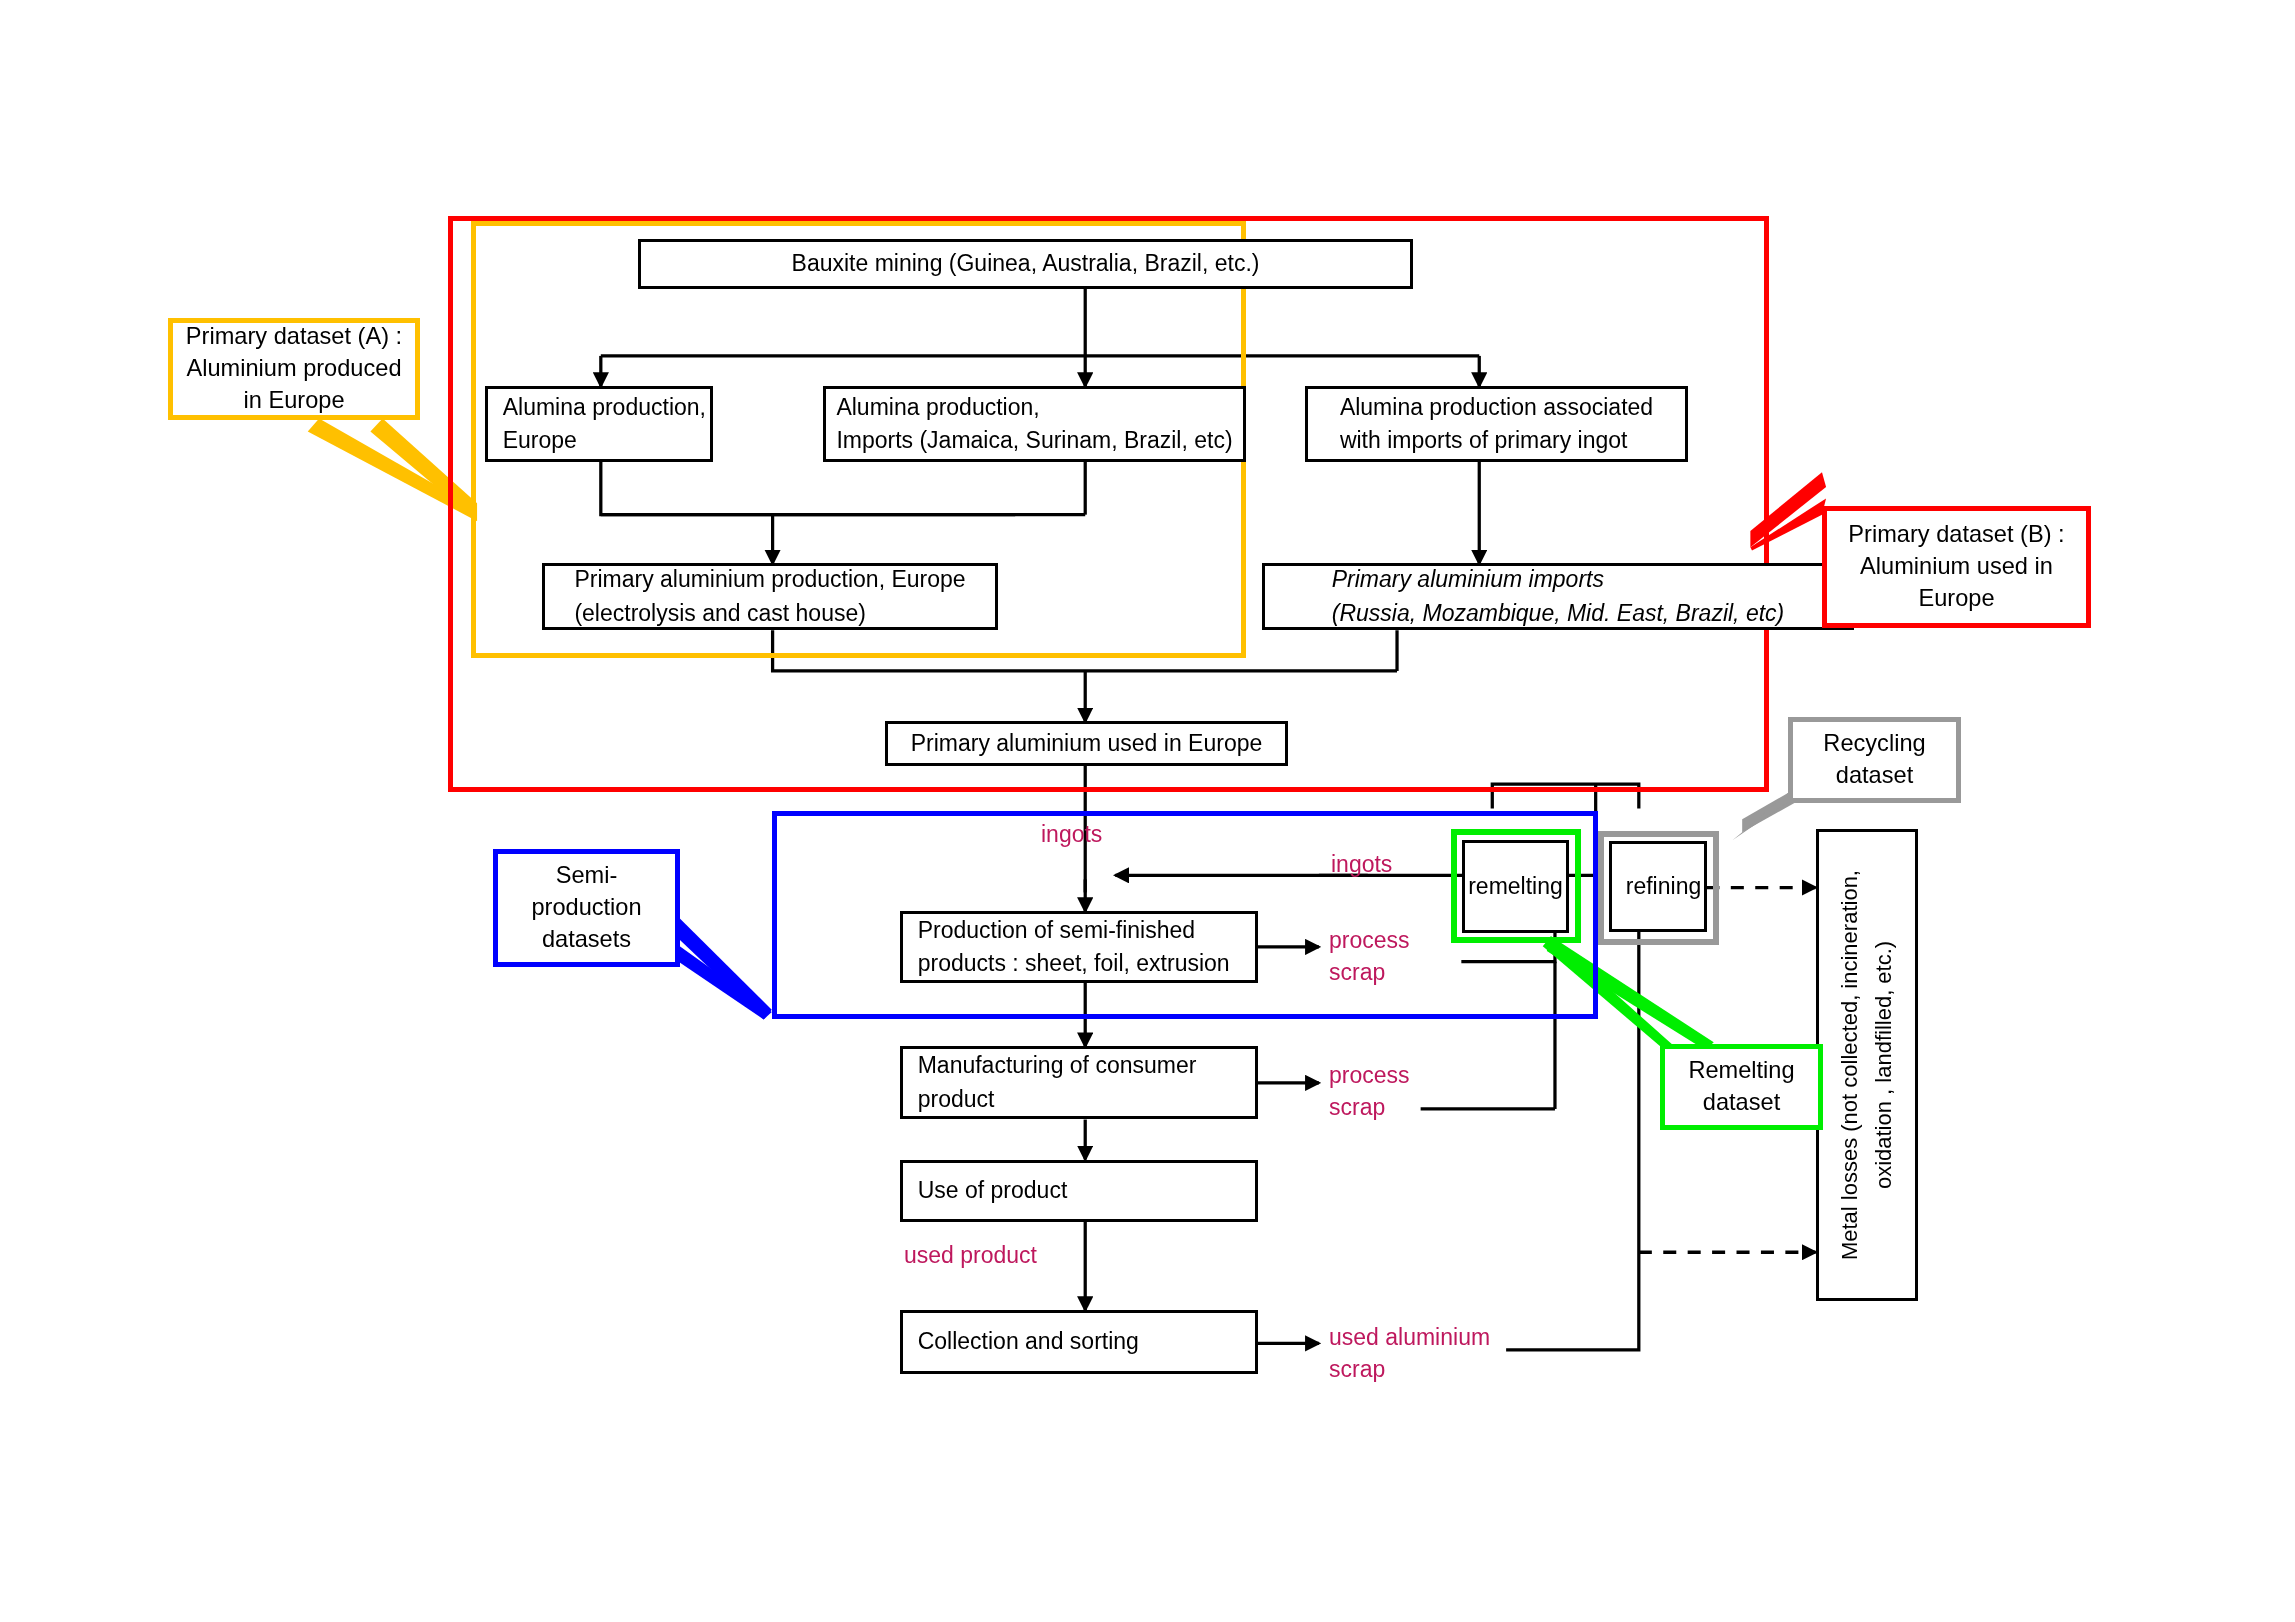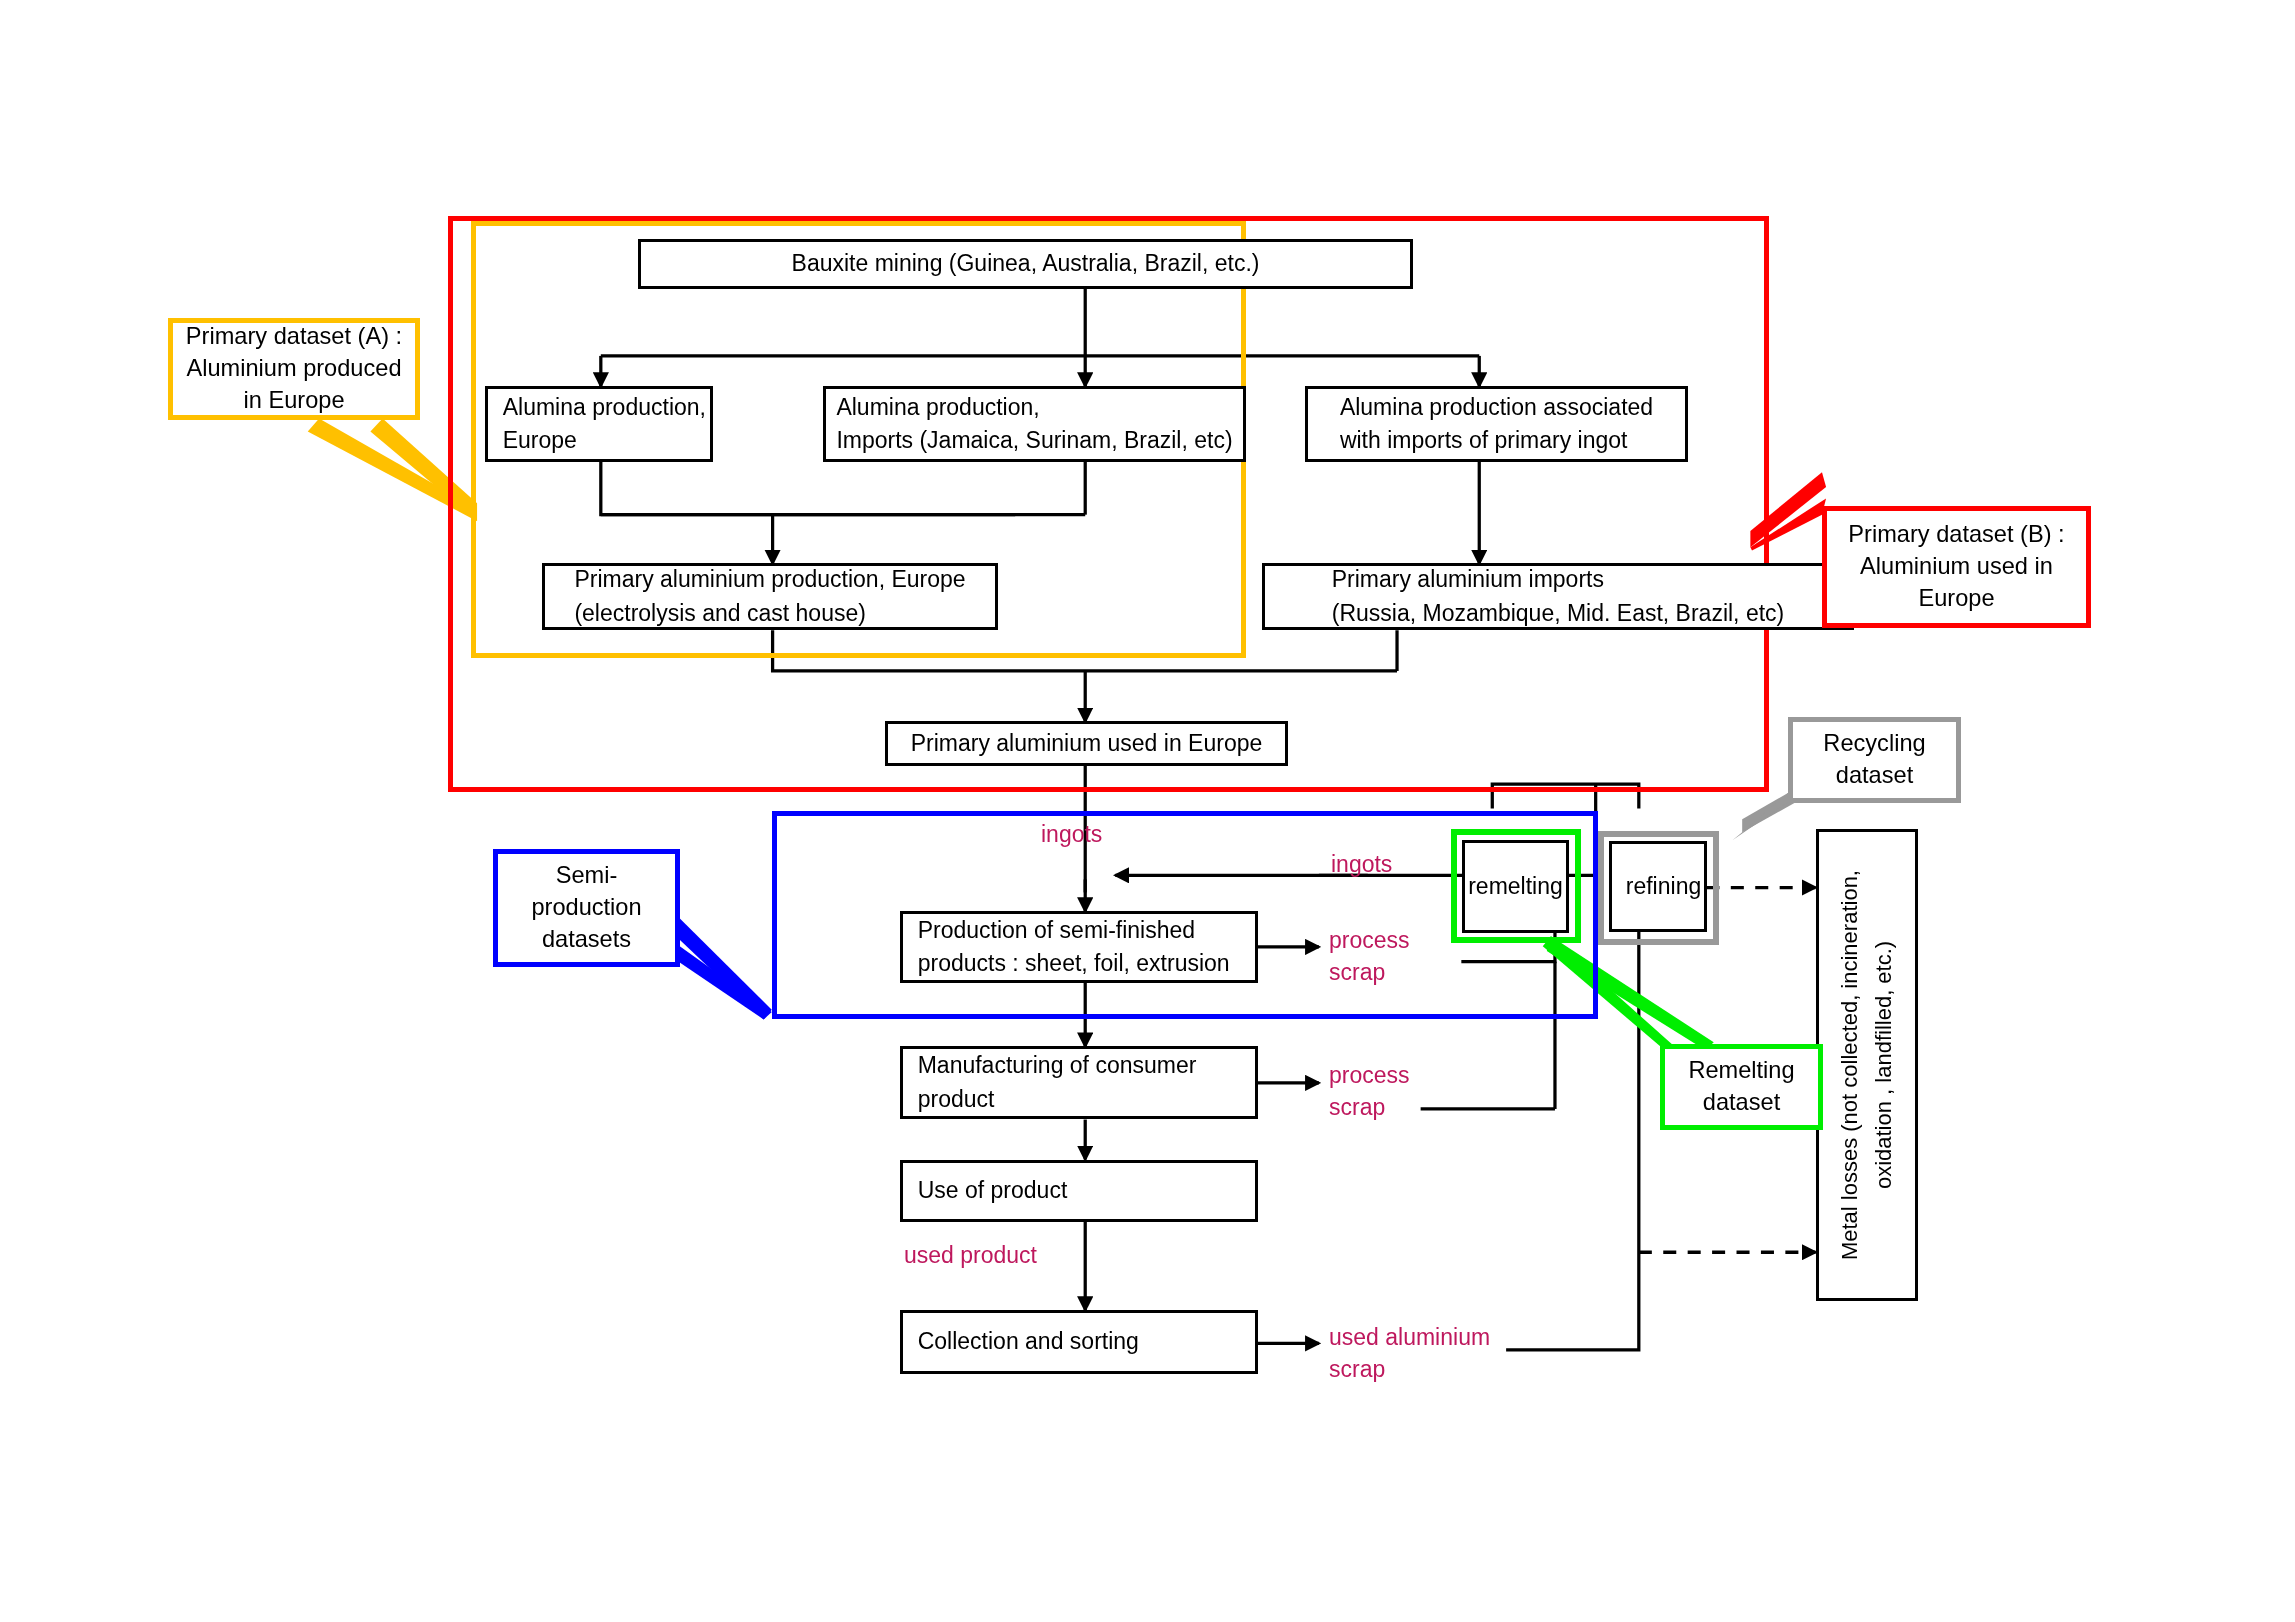--- a/index.html
+++ b/index.html
@@ -240,21 +240,21 @@
   <div class="pbox center" style="left:1305px; top:386px; width:383px; height:76px;">
     <span class="lines" style="white-space:pre-line;">Alumina production associated
 with imports of primary ingot</span>
   </div>
 
   <div class="pbox center" style="left:542px; top:563px; width:456px; height:67px;">
     <span class="lines" style="white-space:pre-line;">Primary aluminium production, Europe
 (electrolysis and cast house)</span>
   </div>
 
-  <div class="pbox center" style="left:1262px; top:563px; width:592px; height:67px;">
+  <div class="pbox center" style="left:1262px; top:563px; width:592px; height:67px;font-style:italic;">
     <span class="lines" style="white-space:pre-line;">Primary aluminium imports
 (Russia, Mozambique, Mid. East, Brazil, etc)</span>
   </div>
 
   <div class="pbox center" style="left:885px; top:721px; width:403px; height:45px;">
     <span class="lines">Primary aluminium used in Europe</span>
   </div>
 
   <div class="pbox left" style="left:900px; top:911px; width:358px; height:72px;">
     <span class="lines" style="white-space:pre-line;">Production of semi-finished

